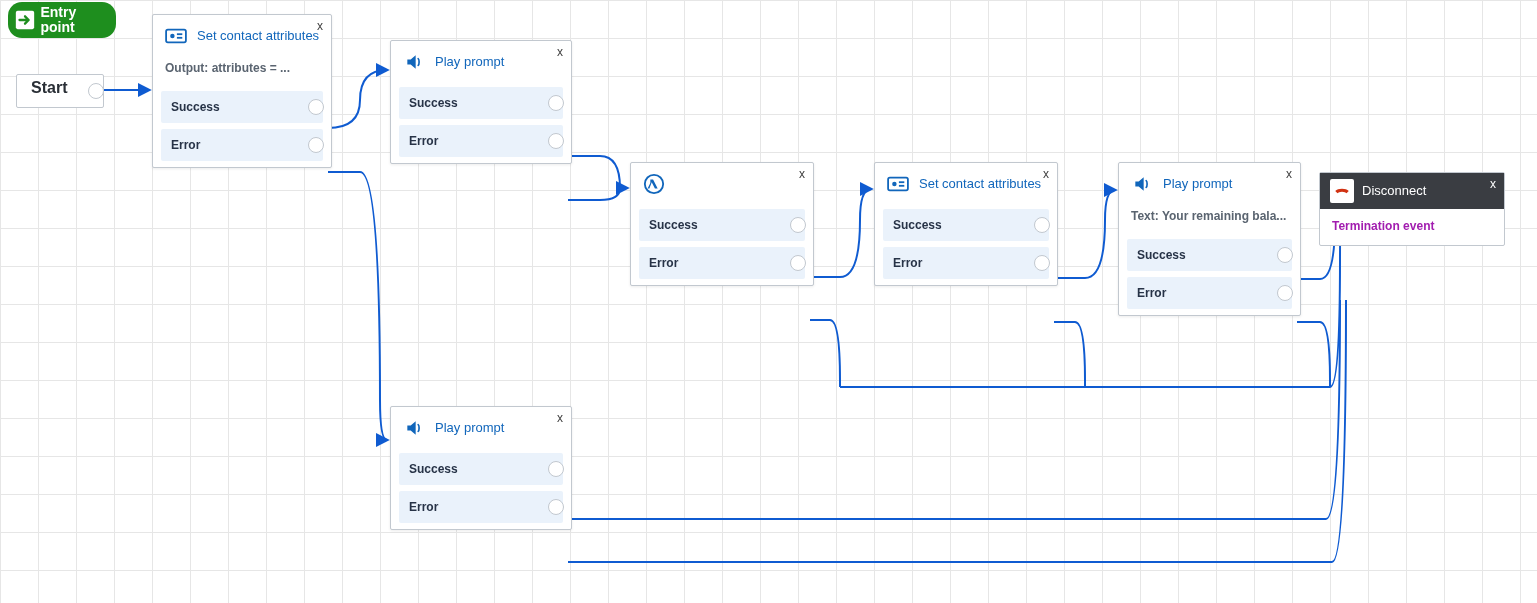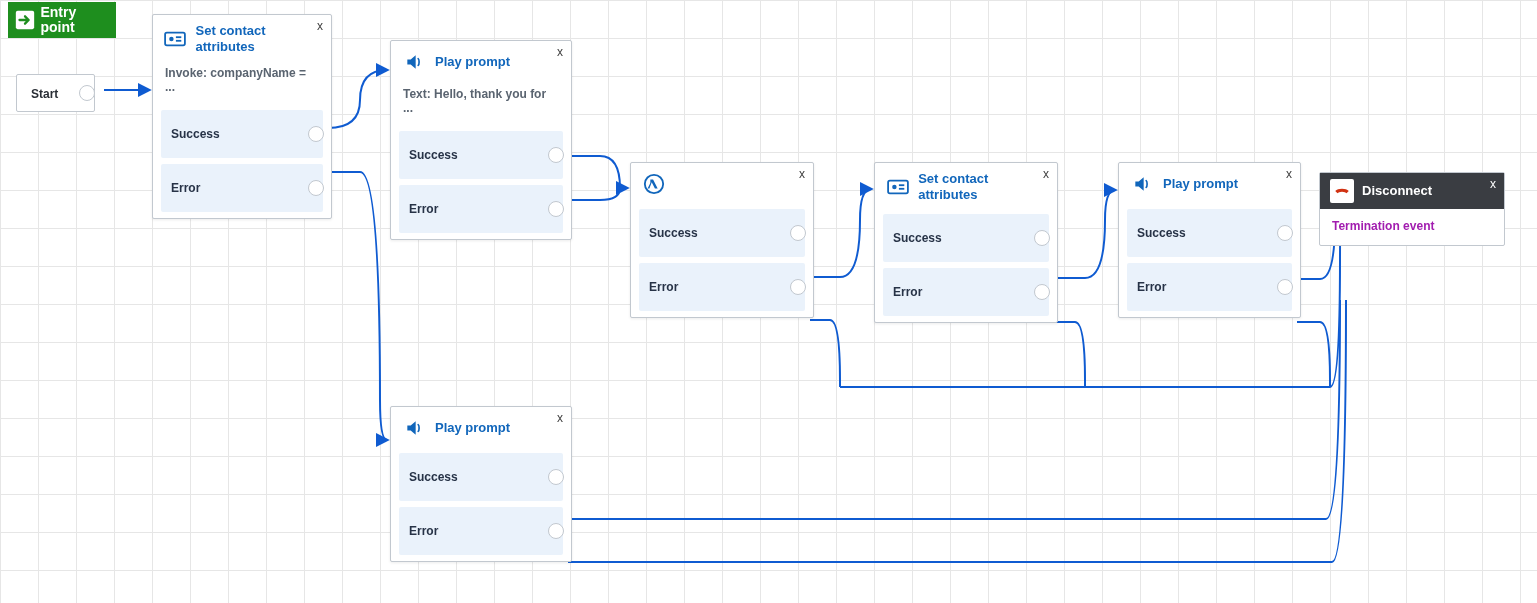--- a/index.html
+++ b/index.html
@@ -35,42 +35,42 @@
     box-shadow: 0 1px 3px rgba(0,0,0,.08);
   }
   .node-header {
     display: flex;
     align-items: center;
     padding: 8px 10px 6px 10px;
     position: relative;
   }
   .node-title {
     color: #1166bb;
-    font-weight: 700;
+    font-weight: 400;
     font-size: 13px;
     line-height: 1.2;
     margin-left: 8px;
   }
   .node-close {
     position: absolute;
     top: 4px;
     right: 8px;
     font-size: 12px;
     color: #404040;
     cursor: pointer;
   }
   .node-subtitle {
     color: #5a6470;
     font-size: 12px;
     padding: 6px 12px 10px 12px;
     font-weight: 600;
   }
   .outcome {
     margin: 6px 8px;
-    padding: 17px 10px;
+    padding: 9px 10px;
     background: #eaf2fb;
     color: #273347;
     font-size: 12px;
     font-weight: 600;
     position: relative;
     border-radius: 2px;
   }
   .outcome .port {
     position: absolute;
     right: -1px;
@@ -92,30 +92,31 @@
   .entry-node {
     position: absolute;
     background: #1e8e1e;
     color: #ffffff;
     display: flex;
     align-items: center;
     font-weight: 700;
     font-size: 14px;
     padding: 0 12px 0 6px;
     line-height: 1.1;
+    border-radius: 14px;
   }
   .entry-node .icon-box svg { display:block; }
   .start-node {
     position: absolute;
     border: 1px solid #c2c8cf;
     background: #ffffff;
-    font-size: 12px;
+    font-size: 16px;
     color: #2a2f36;
     font-weight: 600;
-    padding: 12px 36px 10px 14px;
+    padding: 4px 36px 10px 14px;
     border-radius: 2px;
   }
   .start-node .port {
     position: absolute;
     right: -1px;
     top: 50%;
     transform: translateY(-50%);
     width: 14px;
     height: 14px;
     background: #ffffff;
@@ -216,21 +217,21 @@
       <svg width="22" height="18" viewBox="0 0 24 20">
           <rect x="1" y="3" width="22" height="14" rx="2" fill="none" stroke="#1166bb" stroke-width="2"></rect>
           <circle cx="8" cy="10" r="2.5" fill="#1166bb"></circle>
           <line x1="13" y1="8" x2="19" y2="8" stroke="#1166bb" stroke-width="2"></line>
           <line x1="13" y1="12" x2="19" y2="12" stroke="#1166bb" stroke-width="2"></line>
         </svg>
     </span>
     <span class="node-title">Set contact attributes</span>
     <span class="node-close">x</span>
   </div>
-  <div class="node-subtitle">Invoke: companyName = ...</div>
+  <div class="node-subtitle">Output: attributes = ...</div>
   <div class="outcome">
     <span>Success</span>
     <span class="port"></span>
   </div>
   <div class="outcome">
     <span>Error</span>
     <span class="port"></span>
   </div>
 </div>
 
@@ -238,21 +239,20 @@
   <div class="node-header">
     <span class="icon-box">
       <svg width="22" height="20" viewBox="0 0 24 24">
           <path d="M4 9v6h4l6 5V4L8 9H4z" fill="#1166bb"></path>
           <path d="M17 8c1.5 1 1.5 7 0 8" stroke="#1166bb" stroke-width="2" fill="none" stroke-linecap="round"></path>
         </svg>
     </span>
     <span class="node-title">Play prompt</span>
     <span class="node-close">x</span>
   </div>
-  <div class="node-subtitle">Text: Hello, thank you for ...</div>
   <div class="outcome">
     <span>Success</span>
     <span class="port"></span>
   </div>
   <div class="outcome">
     <span>Error</span>
     <span class="port"></span>
   </div>
 </div>
 
@@ -303,20 +303,21 @@
   <div class="node-header">
     <span class="icon-box">
       <svg width="22" height="20" viewBox="0 0 24 24">
           <path d="M4 9v6h4l6 5V4L8 9H4z" fill="#1166bb"></path>
           <path d="M17 8c1.5 1 1.5 7 0 8" stroke="#1166bb" stroke-width="2" fill="none" stroke-linecap="round"></path>
         </svg>
     </span>
     <span class="node-title">Play prompt</span>
     <span class="node-close">x</span>
   </div>
+  <div class="node-subtitle">Text: Your remaining bala...</div>
   <div class="outcome">
     <span>Success</span>
     <span class="port"></span>
   </div>
   <div class="outcome">
     <span>Error</span>
     <span class="port"></span>
   </div>
 </div>
 

